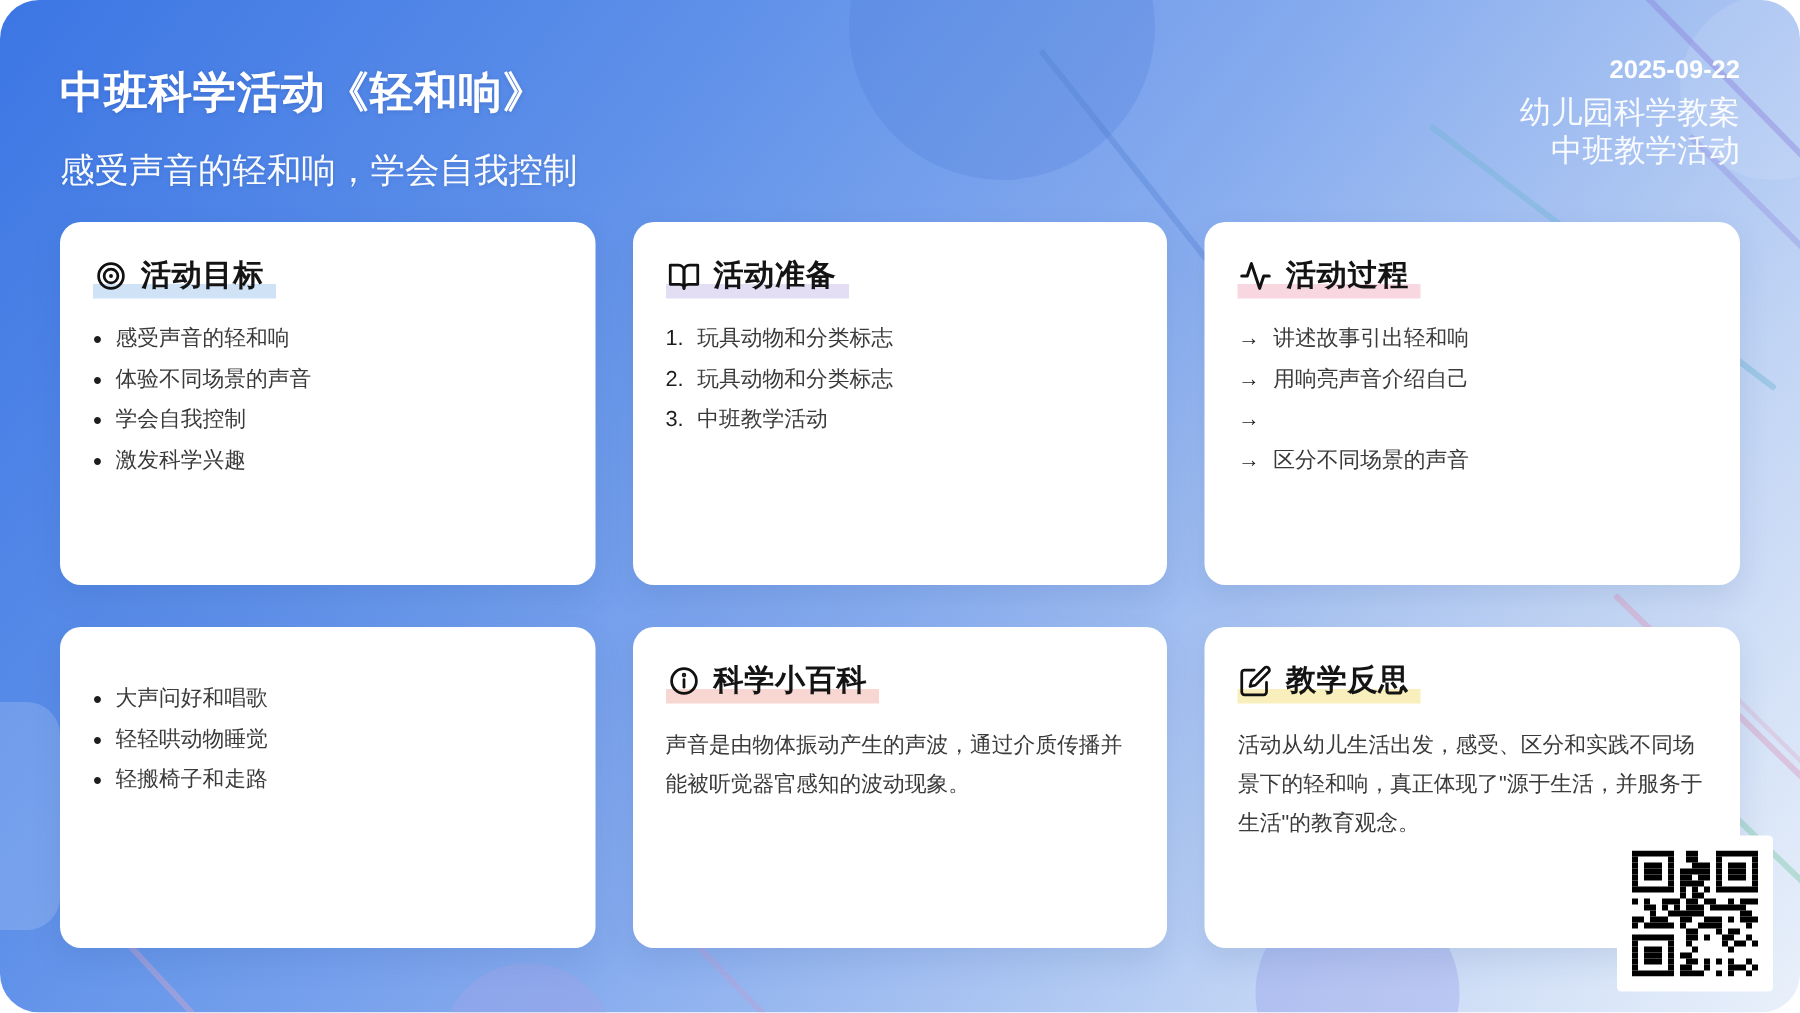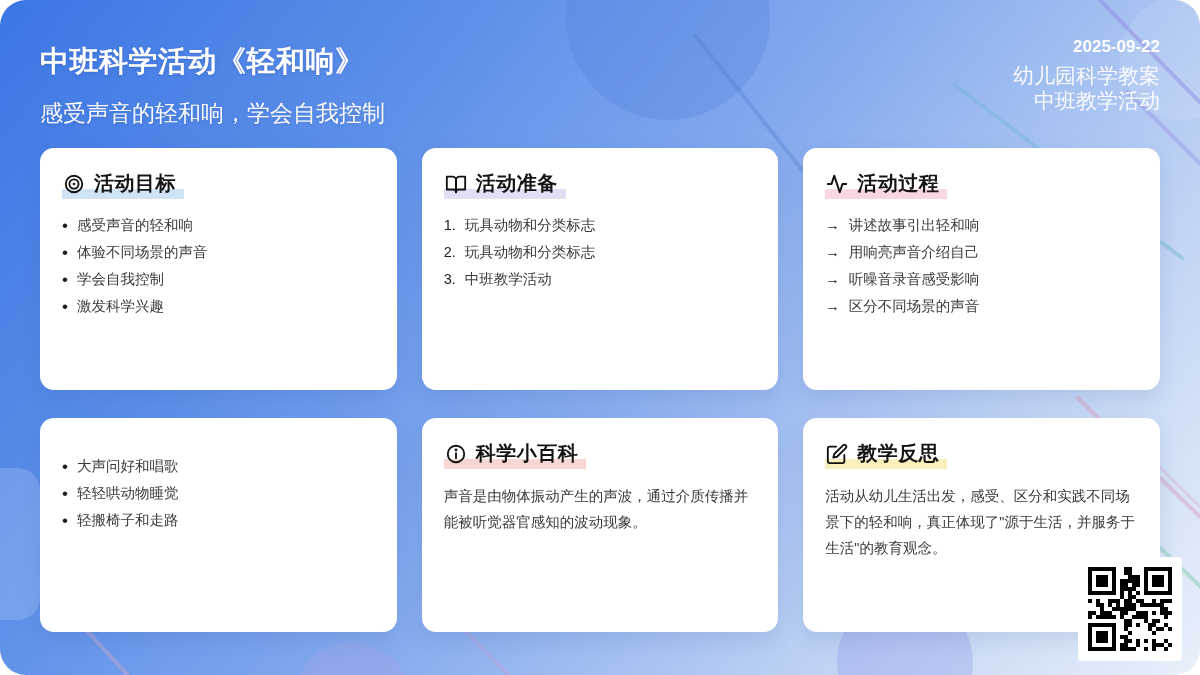--- a/index.html
+++ b/index.html
@@ -142,21 +142,20 @@
             <div class="li">
               <span class="mk">→</span>
               <span>讲述故事引出轻和响</span>
             </div>
             <div class="li">
               <span class="mk">→</span>
               <span>用响亮声音介绍自己</span>
             </div>
             <div class="li">
               <span class="mk">→</span>
-              <span>听噪音录音感受影响</span>
             </div>
             <div class="li">
               <span class="mk">→</span>
               <span>区分不同场景的声音</span>
             </div>
           </div></div>
         <div class="card">
   <div class="items">
             <div class="li">
               <span class="mk dot">•</span>

